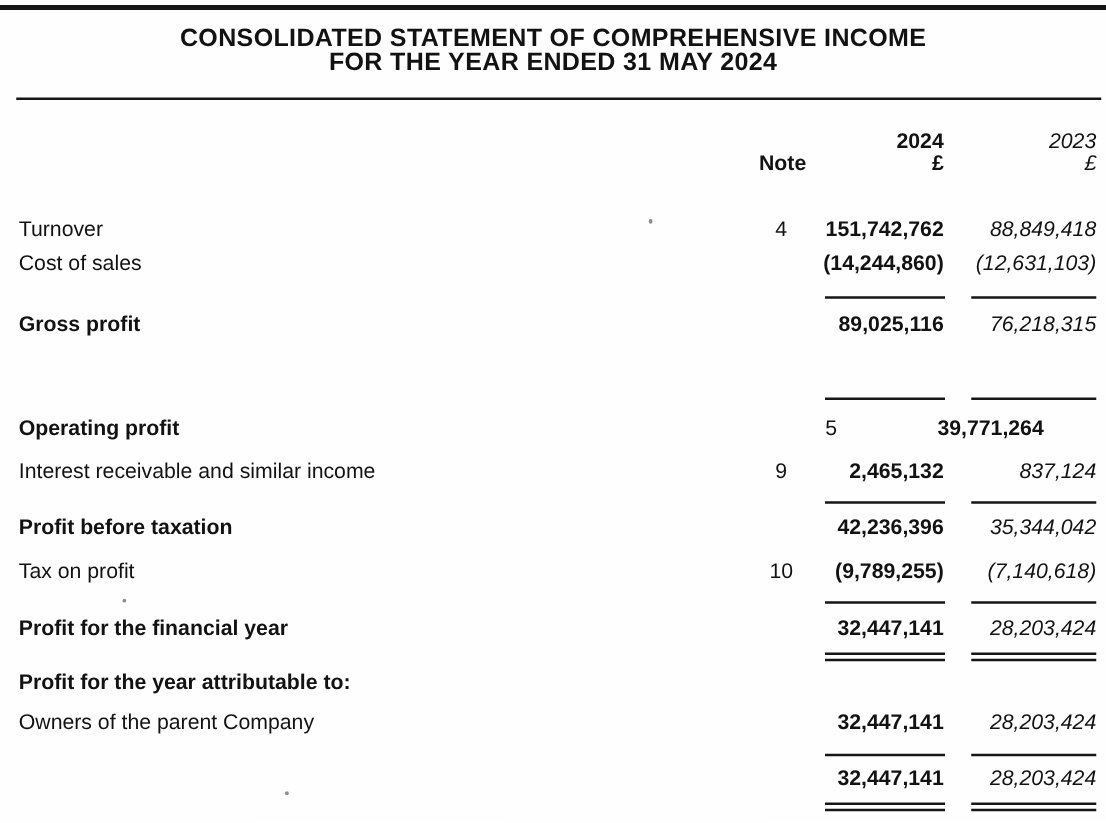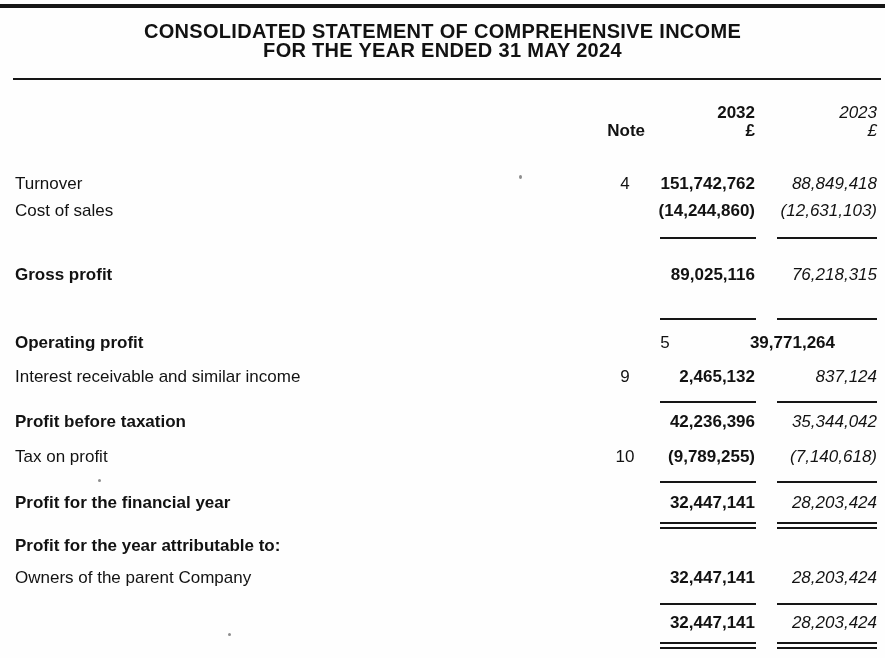--- a/index.html
+++ b/index.html
@@ -42,21 +42,21 @@
   .hdr .v23 { font-style: italic; font-weight: 400; }
   
   .rl  { position: absolute; height: 2px; background: #161616; }
   .dbl { position: absolute; height: 3px; background: transparent;
          border-top: 2px solid #161616; border-bottom: 2px solid #161616; }
   .c24 { left: 660px; width: 96px; }
   .c23 { left: 777px; width: 100px; }
   
   .hdr1 { top: 103px; } .hdr2 { top: 121px; }
   .r1 { top: 174px; } .r2  { top: 201px; }
-  .r3 { top: 265px; } .r4  { top: 284px; }
+  .r3 { top: 250px; } .r4  { top: 284px; }
   .r5 { top: 333px; gap: 40px; } .r6  { top: 367px; }
   .r7 { top: 412px; } .r8  { top: 447px; }
   .r9 { top: 493px; } .r10 { top: 536px; }
   .r11 { top: 568px; } .r12 { top: 613px; }
   .speck { position: absolute; background: #8d8d8d; border-radius: 50%; }
 </style>
 </head>
 <body>
 
 <div class="sheet">
@@ -66,21 +66,21 @@
   <div class="title-block">
     <div>CONSOLIDATED STATEMENT OF COMPREHENSIVE INCOME</div>
     <div>FOR THE YEAR ENDED 31 MAY 2024</div>
   </div>
 
   <div class="rule-under-title"></div>
 
   <div class="row hdr hdr1">
     <div class="cell label"></div>
     <div class="cell note"></div>
-    <div class="cell v24">2032</div>
+    <div class="cell v24">2024</div>
     <div class="cell v23">2023</div>
   </div>
   <div class="row hdr hdr2">
     <div class="cell label"></div>
     <div class="cell note">Note</div>
     <div class="cell v24">£</div>
     <div class="cell v23">£</div>
   </div>
 
   <div class="row r1">

